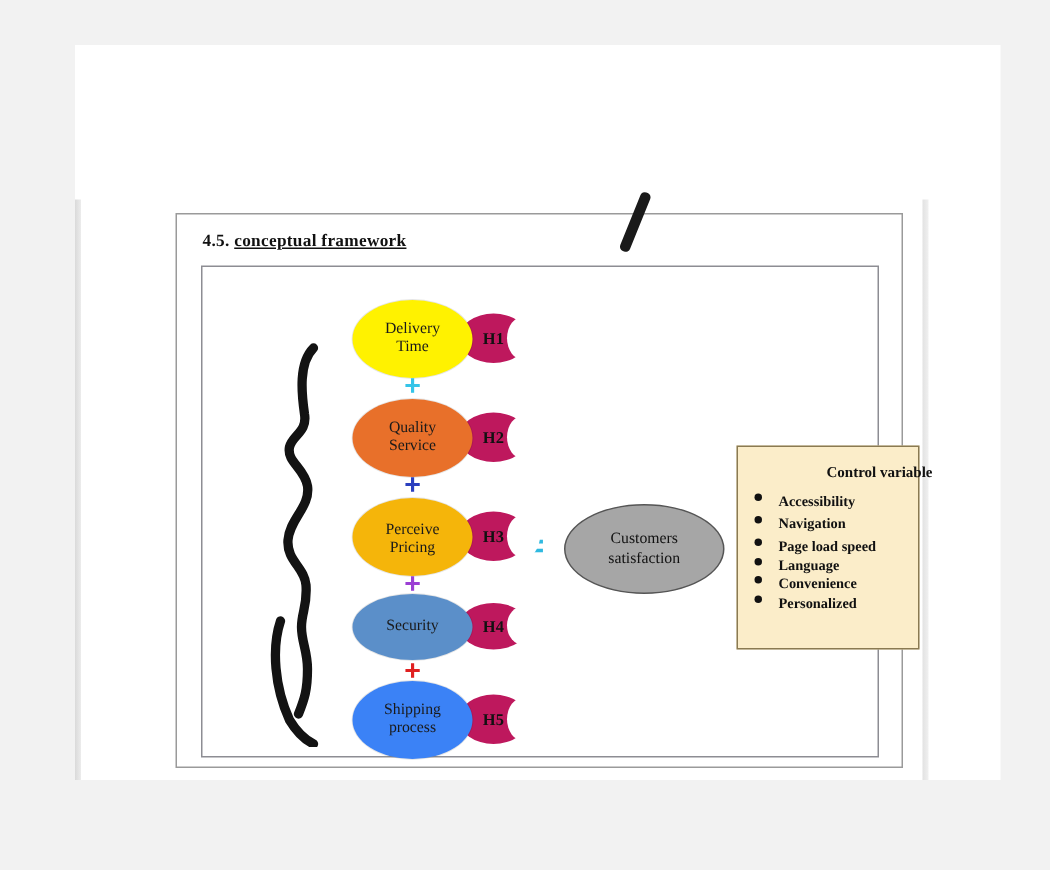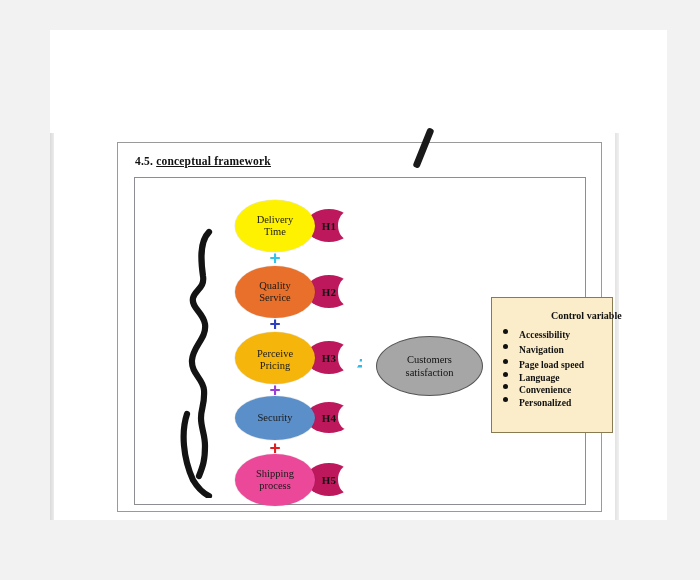--- a/index.html
+++ b/index.html
@@ -325,21 +325,21 @@
           </div>
           <div class="notch" style="top:8px;height:26px;"></div>
         </div>
 
         <div class="op" style="left:131px; top:261px; color:#E02020;">+</div>
 
         <div class="node" style="left:100px; top:276px;">
           <div class="hbadge">
             <span>H5</span>
           </div>
-          <div class="blob" style="background:#ec4899;">
+          <div class="blob" style="background:#3b82f6;">
             <div class="lbl">Shipping</div>
             <div class="lbl">process</div>
           </div>
           <div class="notch"></div>
         </div>
 
         <div id="eq">=</div>
 
         <div id="outcome">
           <div class="lbl">Customers</div>

